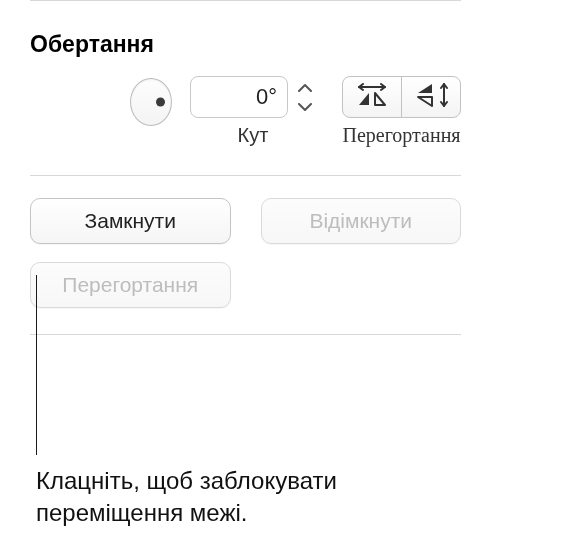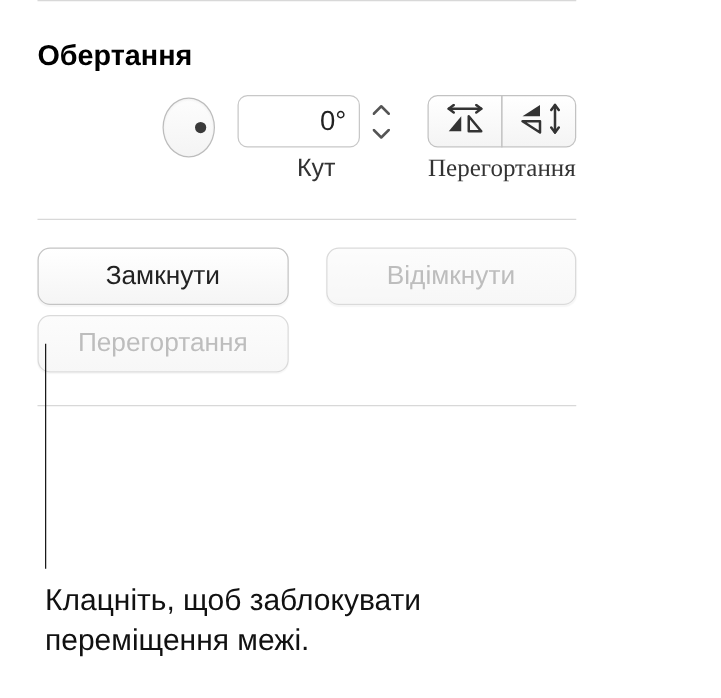--- a/index.html
+++ b/index.html
@@ -130,21 +130,21 @@
       margin-left: -1px;
     }
     .flip-label {
       font-size: 20px;
       color: #333;
       margin-top: 6px;
     }
     .button-grid {
       display: grid;
       grid-template-columns: 1fr 1fr;
-      gap: 8px 30px;
+      gap: 18px 30px;
       padding: 22px 0 26px 0;
     }
     .pill-btn {
       height: 46px;
       border-radius: 10px;
       border: 1px solid #c4c4c4;
       background: linear-gradient(180deg, #ffffff 0%, #f5f5f5 100%);
       font-size: 21px;
       color: #222;
       display: flex;

